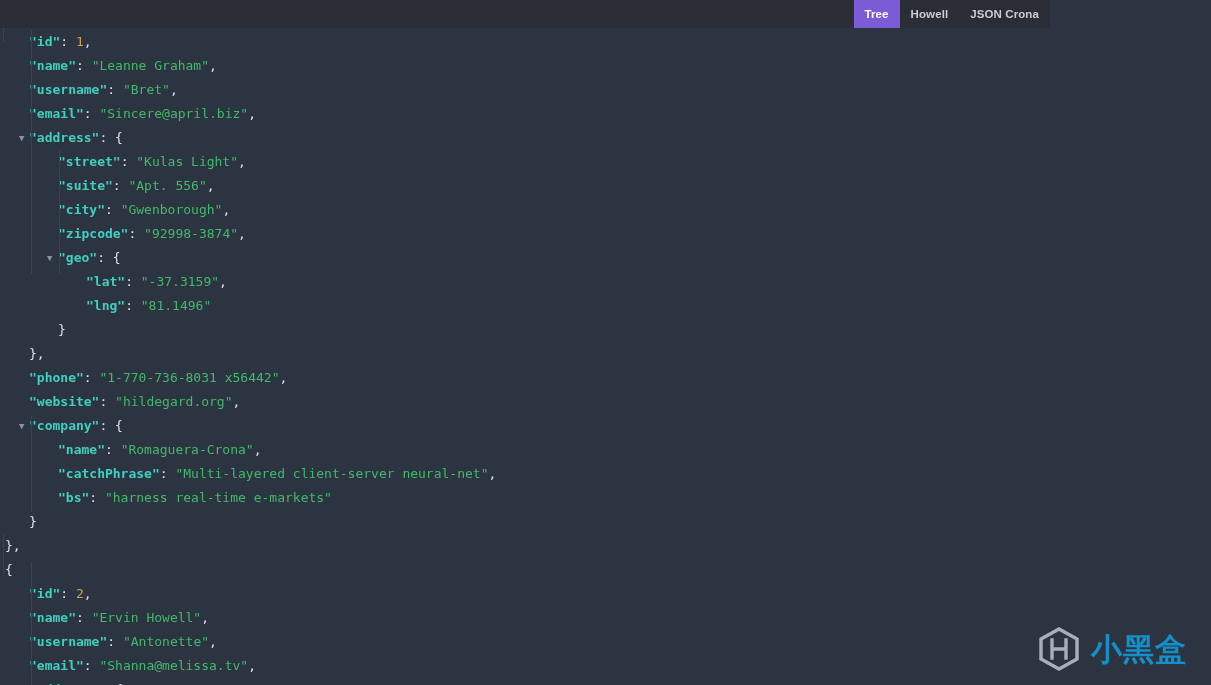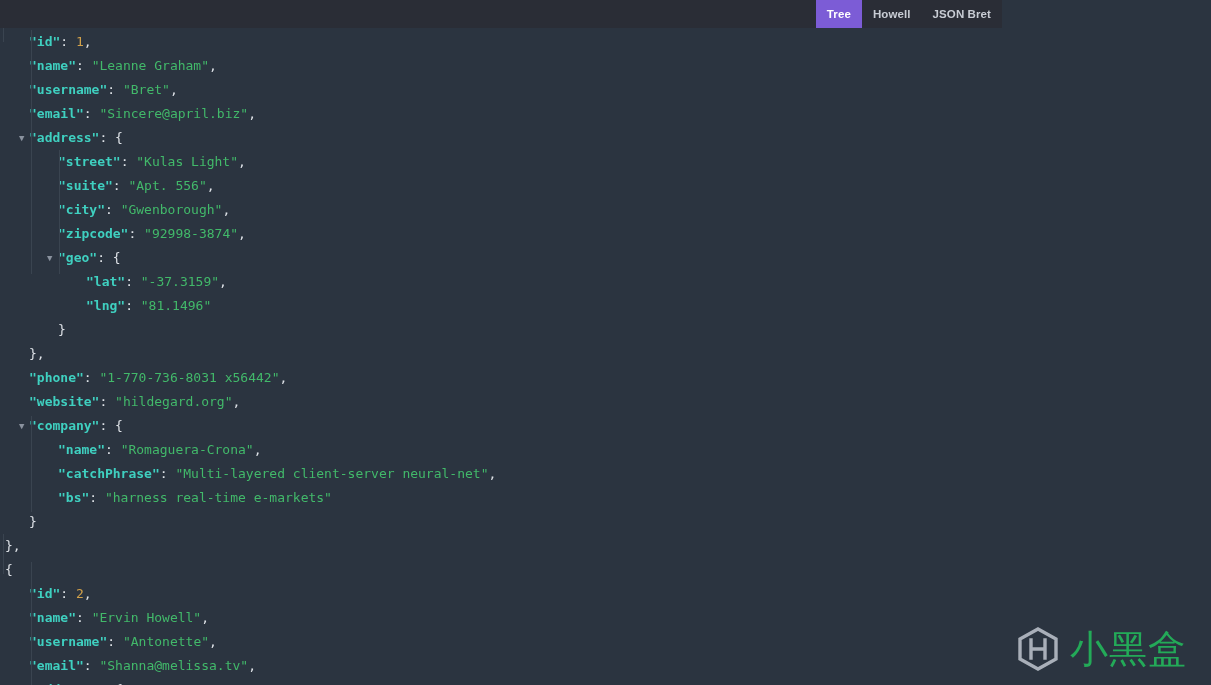--- a/index.html
+++ b/index.html
@@ -19,20 +19,21 @@
   #header-bar {
     position: absolute;
     top: 0; left: 0;
     width: 1002px;
     height: 28px;
     background: #2a2d36;
     display: flex;
     justify-content: flex-end;
     align-items: stretch;
     z-index: 20;
+    padding-left: 48px;
   }
   .tab {
     font-family: "Liberation Sans", sans-serif;
     font-size: 11.5px;
     font-weight: 600;
     color: #c8ccd4;
     padding: 0 11px;
     display: flex;
     align-items: center;
     justify-content: center;
@@ -103,23 +104,23 @@
     bottom: 14px;
     display: flex;
     align-items: center;
     gap: 10px;
     opacity: 0.82;
     z-index: 15;
     pointer-events: none;
   }
   #watermark .wm-text {
     font-family: "DejaVu Sans", "Liberation Sans", sans-serif;
-    font-size: 38px;
-    font-weight: 400;
-    color: #22c55e;
+    font-size: 31px;
+    font-weight: 700;
+    color: #0ea5e9;
     letter-spacing: 1px;
     line-height: 1;
   }
 </style>
 </head>
 <body>
 
 <div id="json-tree">
     <div class="guide" style="left: 31px; top: 30px; height: 244px;"></div>
     <div class="guide" style="left: 59px; top: 150px; height: 124px;"></div>
@@ -154,21 +155,21 @@
     <div class="jline"><span class="ind d1"></span><span class="k">"id"</span><span class="b">: </span><span class="n">2</span><span class="b">,</span></div>
     <div class="jline"><span class="ind d1"></span><span class="k">"name"</span><span class="b">: </span><span class="s">"Ervin Howell"</span><span class="b">,</span></div>
     <div class="jline"><span class="ind d1"></span><span class="k">"username"</span><span class="b">: </span><span class="s">"Antonette"</span><span class="b">,</span></div>
     <div class="jline"><span class="ind d1"></span><span class="k">"email"</span><span class="b">: </span><span class="s">"Shanna@melissa.tv"</span><span class="b">,</span></div>
     <div class="jline"><span class="caret c1">▼</span><span class="ind d1"></span><span class="k">"address"</span><span class="b">: {</span></div>
   </div>
 
 <div id="header-bar">
     <div class="tab active">Tree</div>
     <div class="tab">Howell</div>
-    <div class="tab">JSON Bret</div>
+    <div class="tab">JSON Crona</div>
   </div>
 
 <div id="watermark">
   <svg width="44" height="44" viewBox="0 0 44 44">
     <path d="M22 2 L40 12 L40 32 L22 42 L4 32 L4 12 Z" fill="none" stroke="#c5cbd4" stroke-width="3.4" stroke-linejoin="miter"></path>
     <path d="M15 13 L15 31 M29 13 L29 31 M15 22 L29 22" stroke="#c5cbd4" stroke-width="3.4" fill="none" stroke-linecap="square"></path>
   </svg>
   <span class="wm-text">小黑盒</span>
 </div>
 

